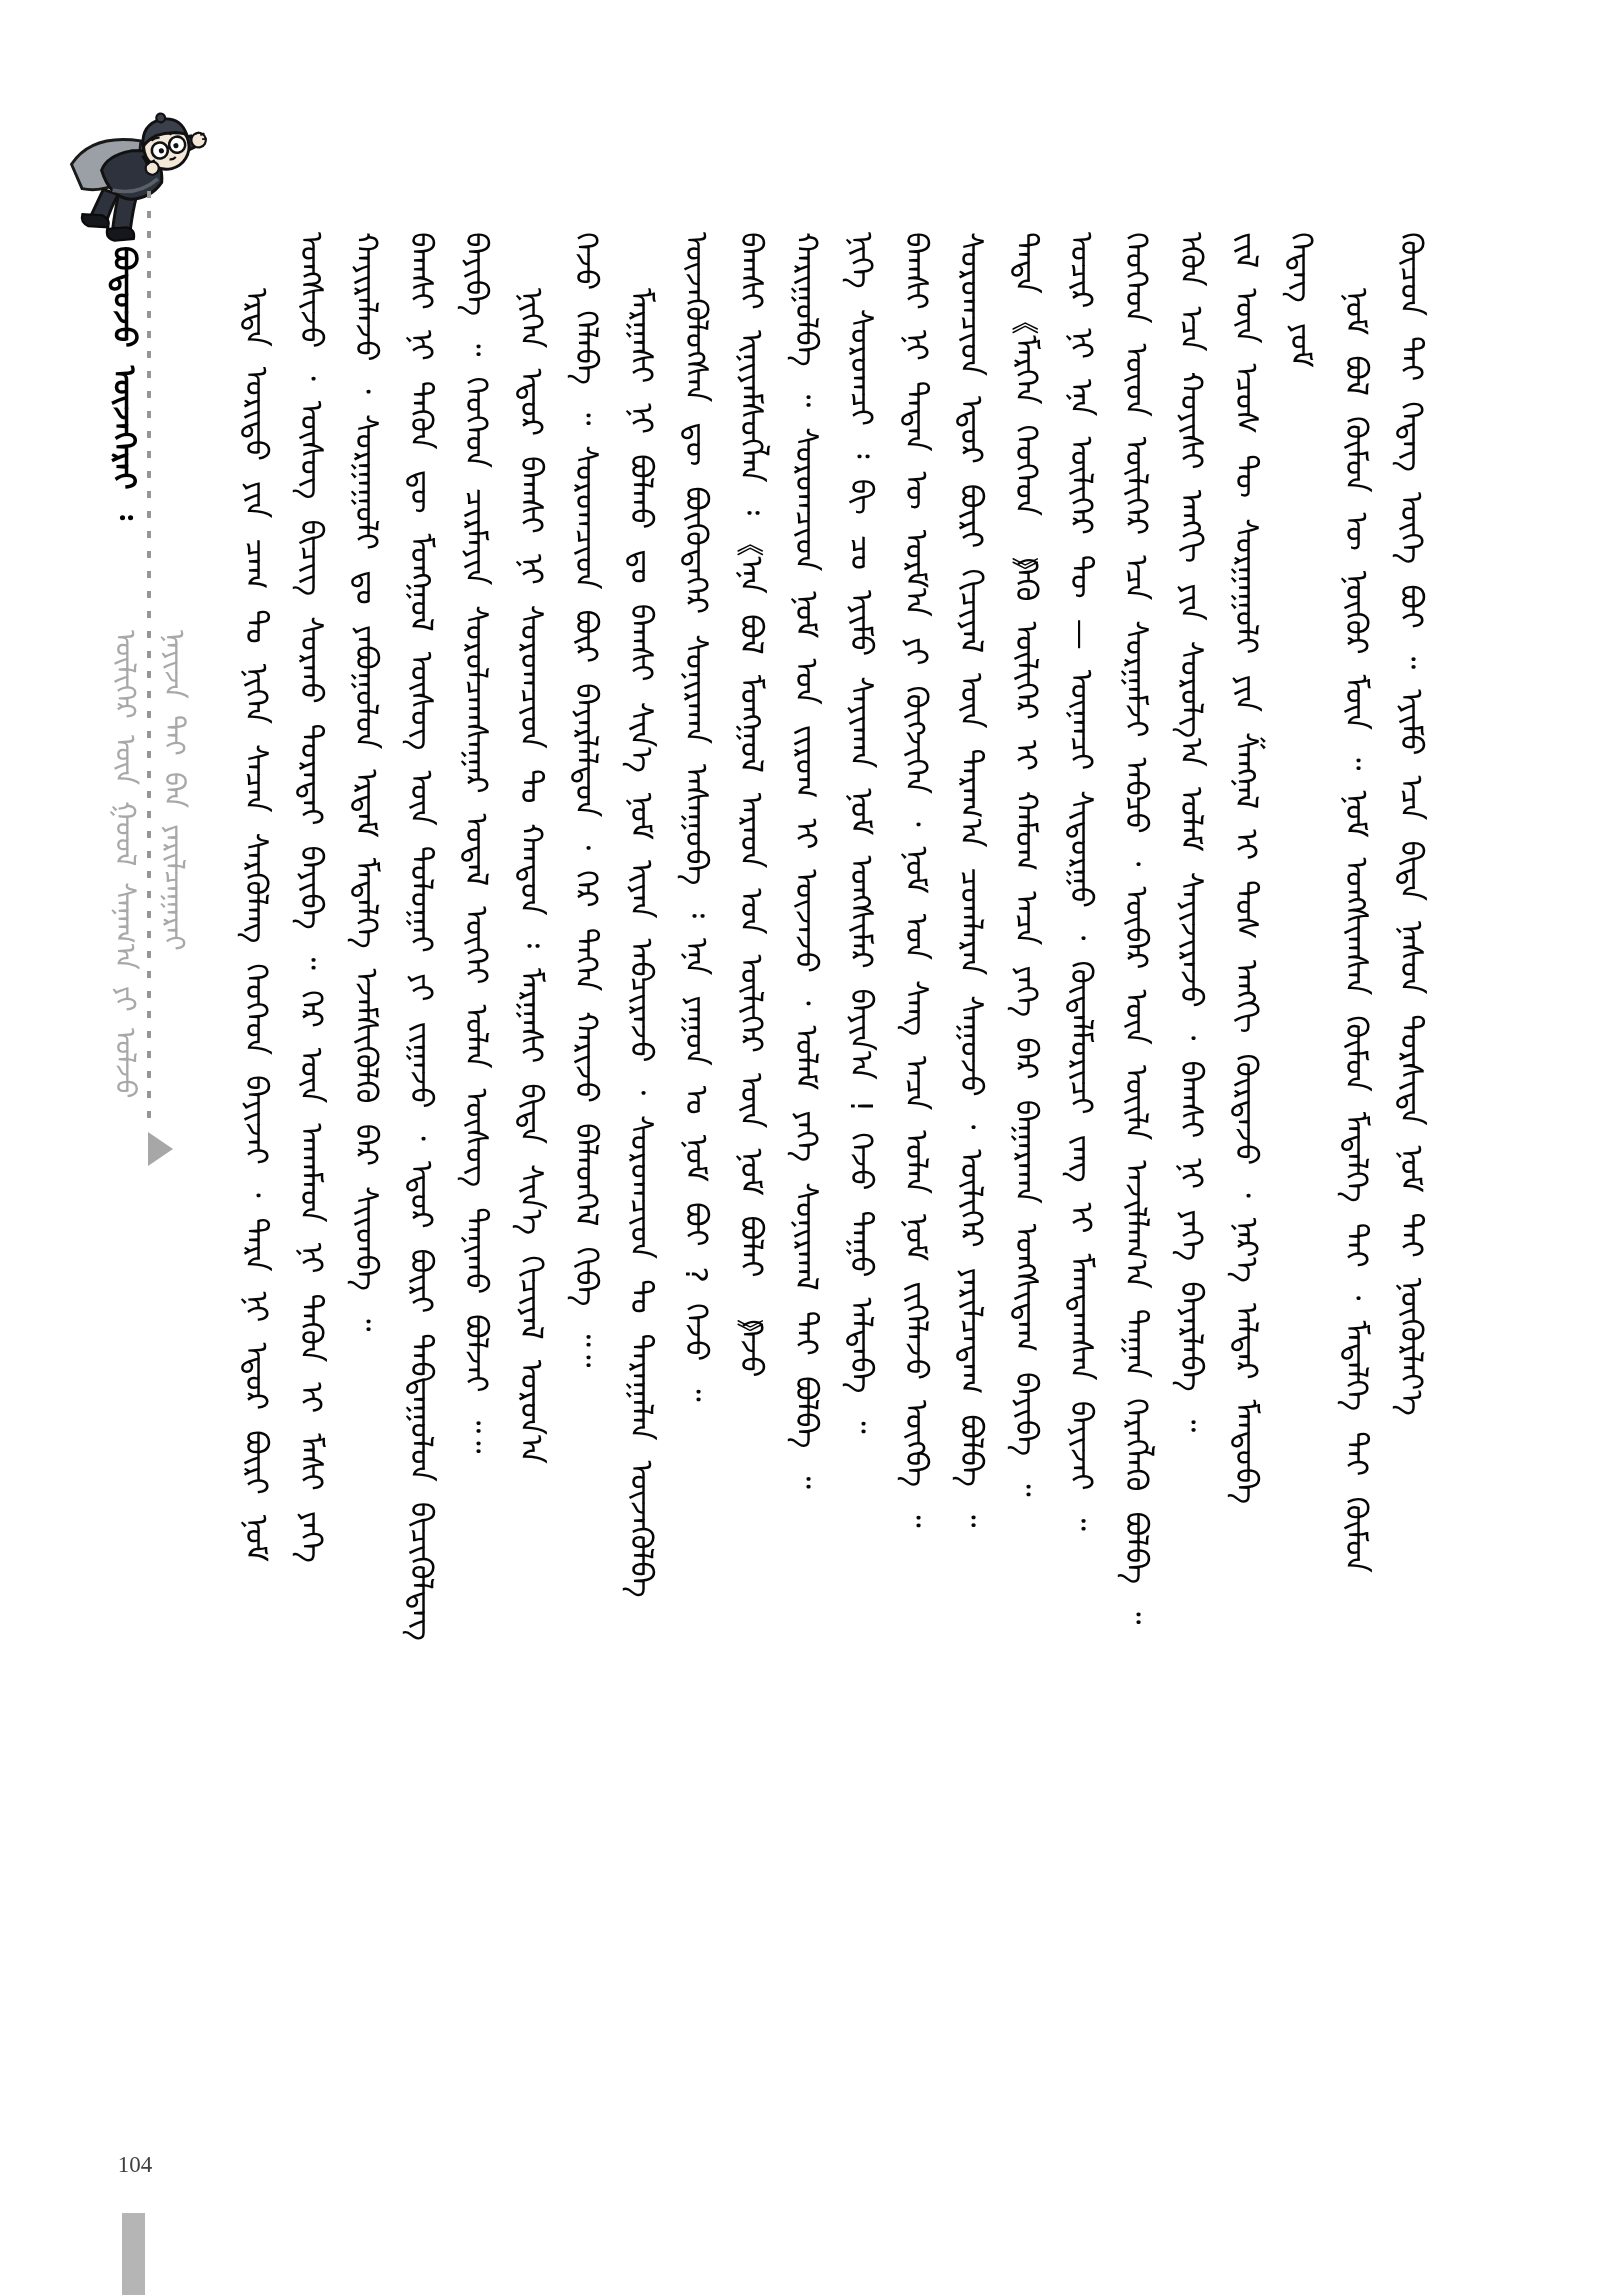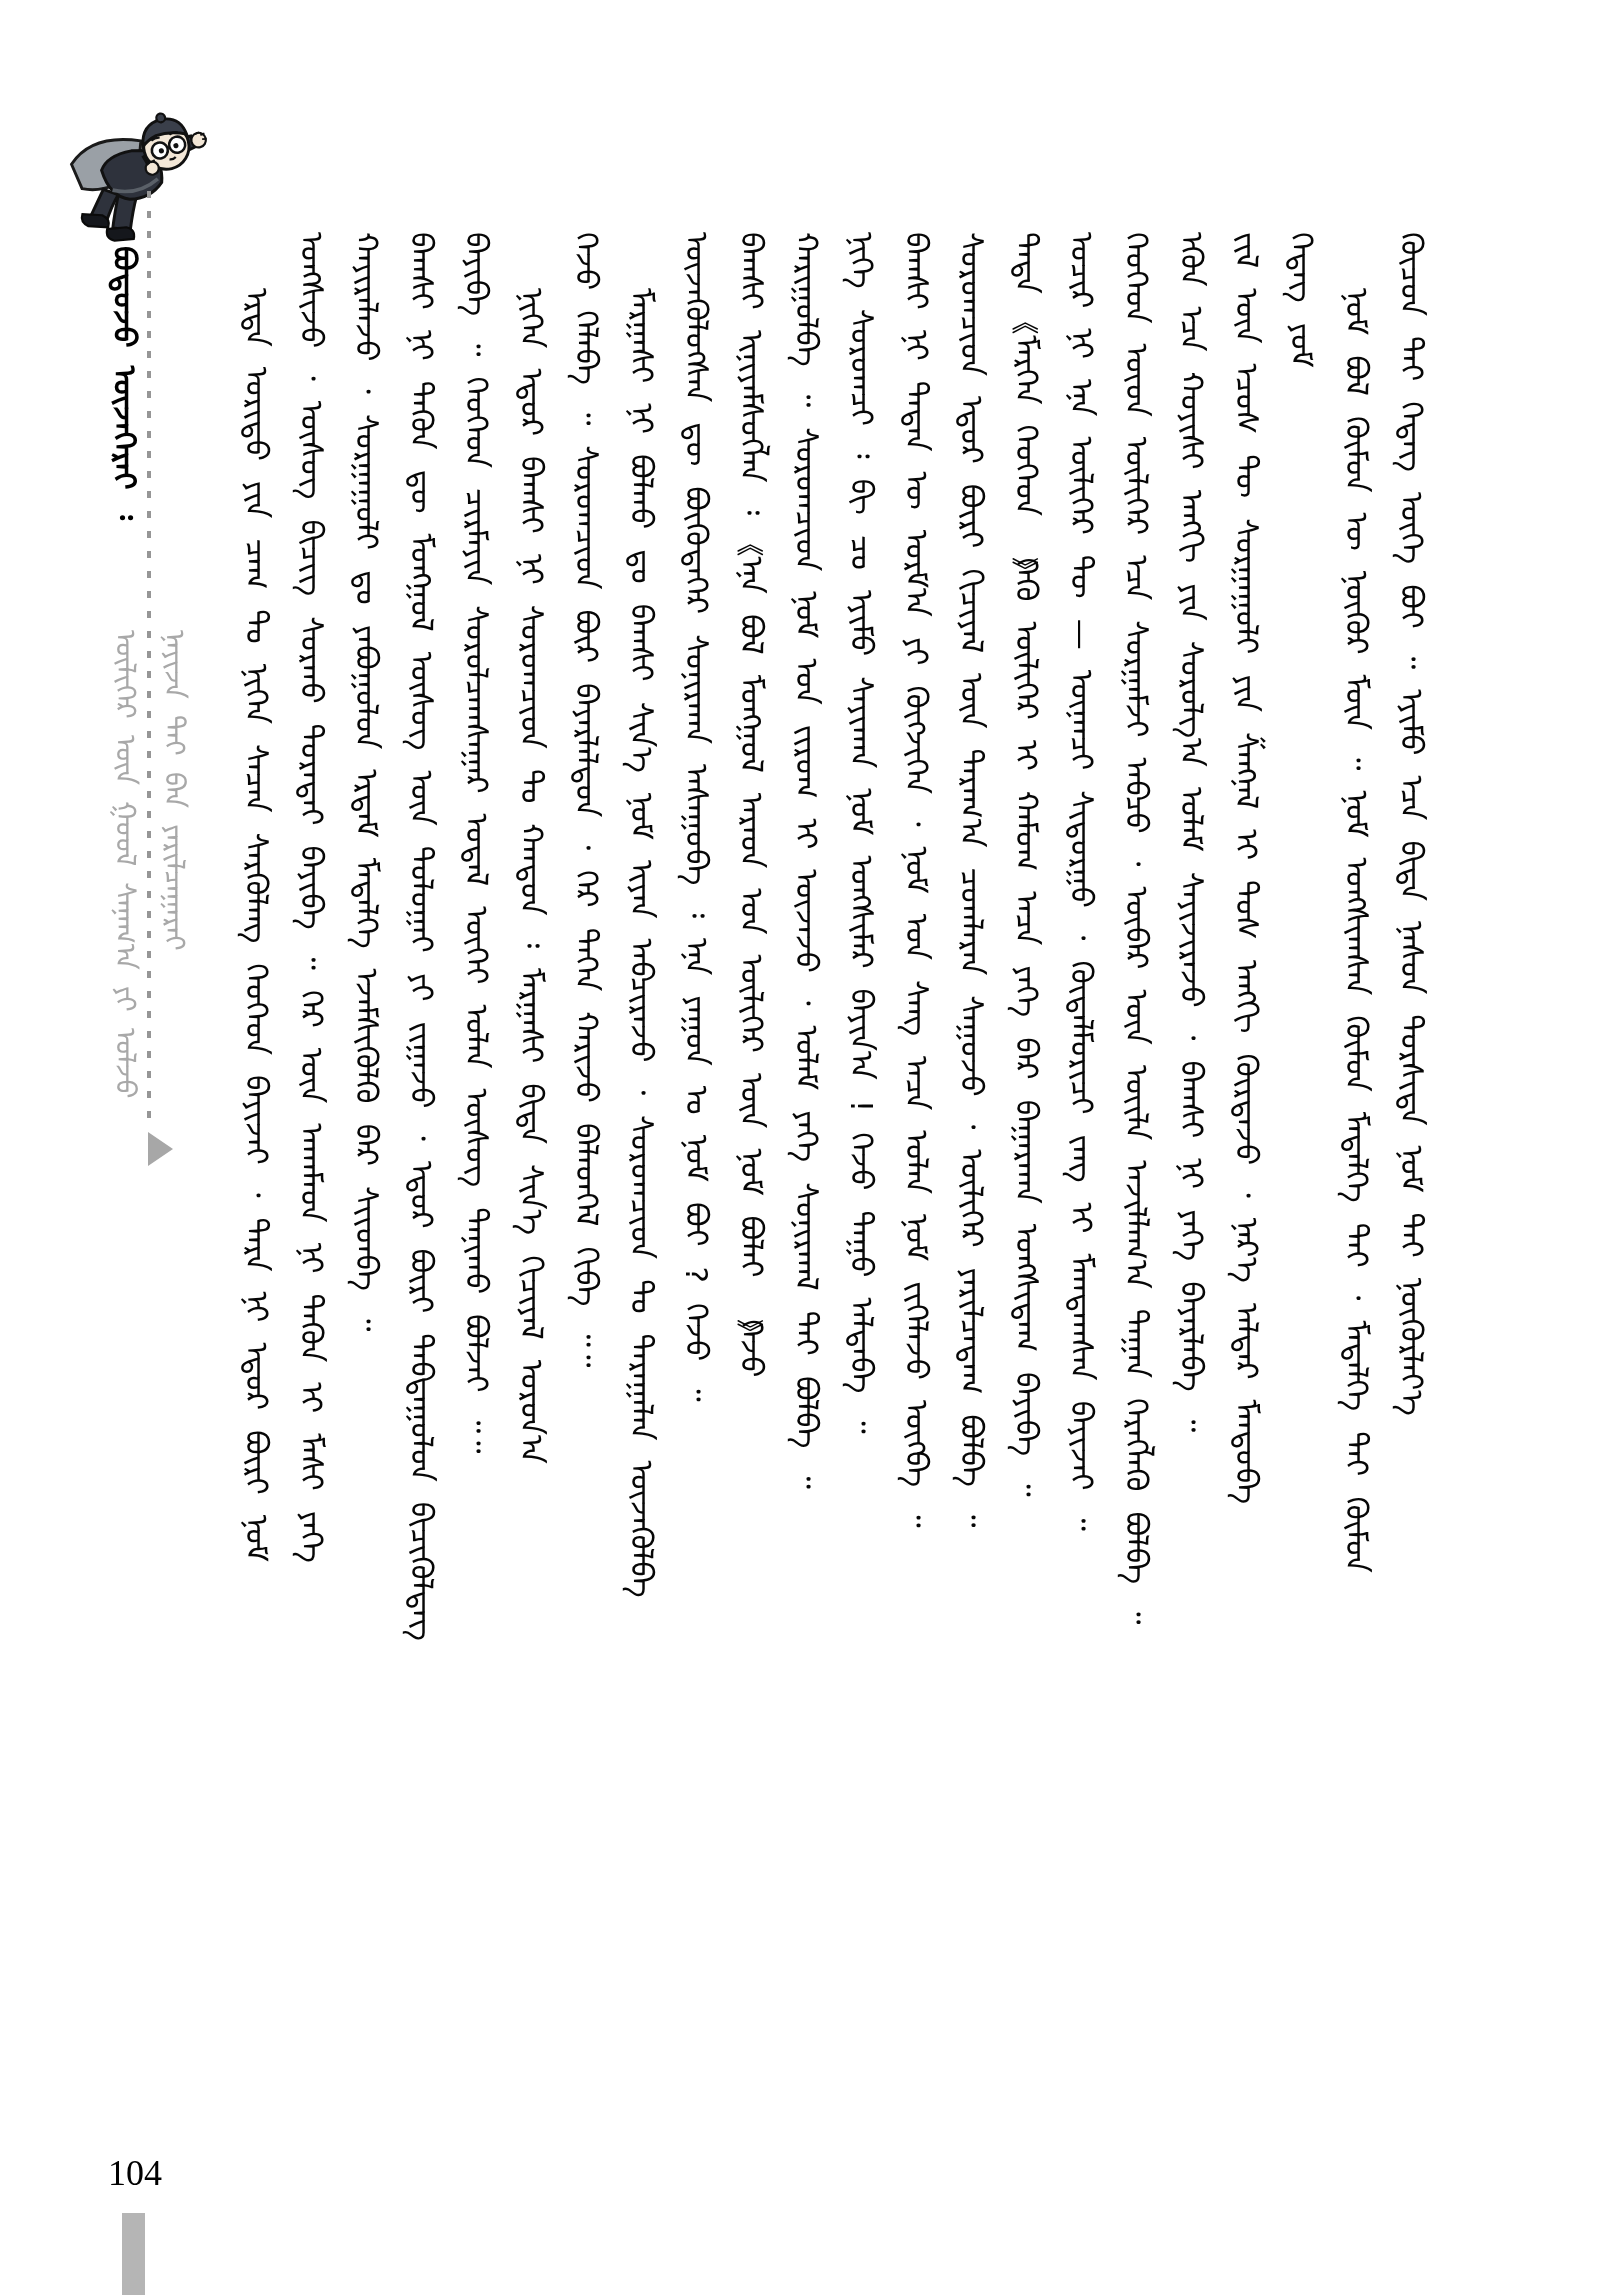--- a/index.html
+++ b/index.html
@@ -75,21 +75,21 @@
     letter-spacing:0.7px; word-spacing:10.2px;
     overflow:hidden;
   }
 
   .page-number{
     position:absolute;
     left:94px; top:2152px;
     width:82px;
     text-align:center;
     font-family:"Liberation Serif", serif;
-    font-size:36px; color:#000000;
+    font-size:23px; color:#404040;
   }
 
   .edge-tab{
     position:absolute;
     left:122px; top:2213px;
     width:22.7px; height:83px;
     background:#b5b5b5;
   }
 </style>
 </head>

